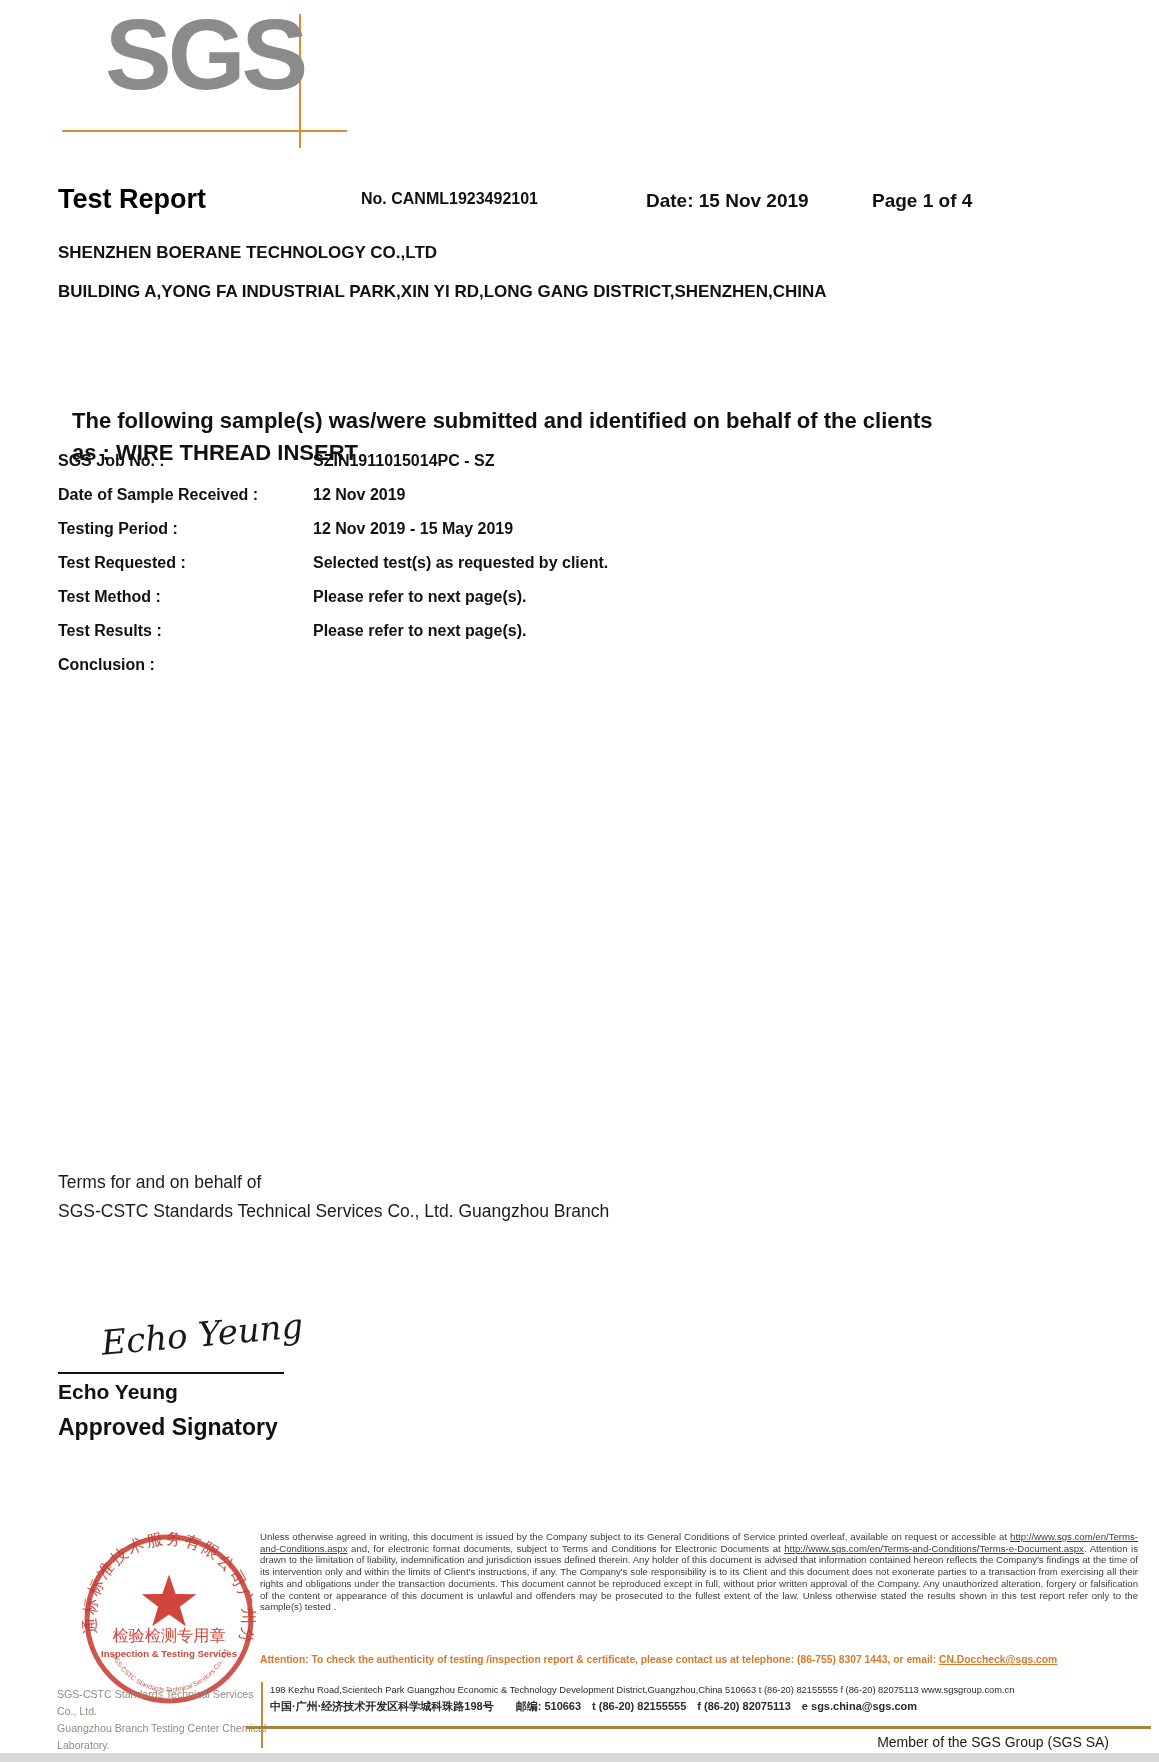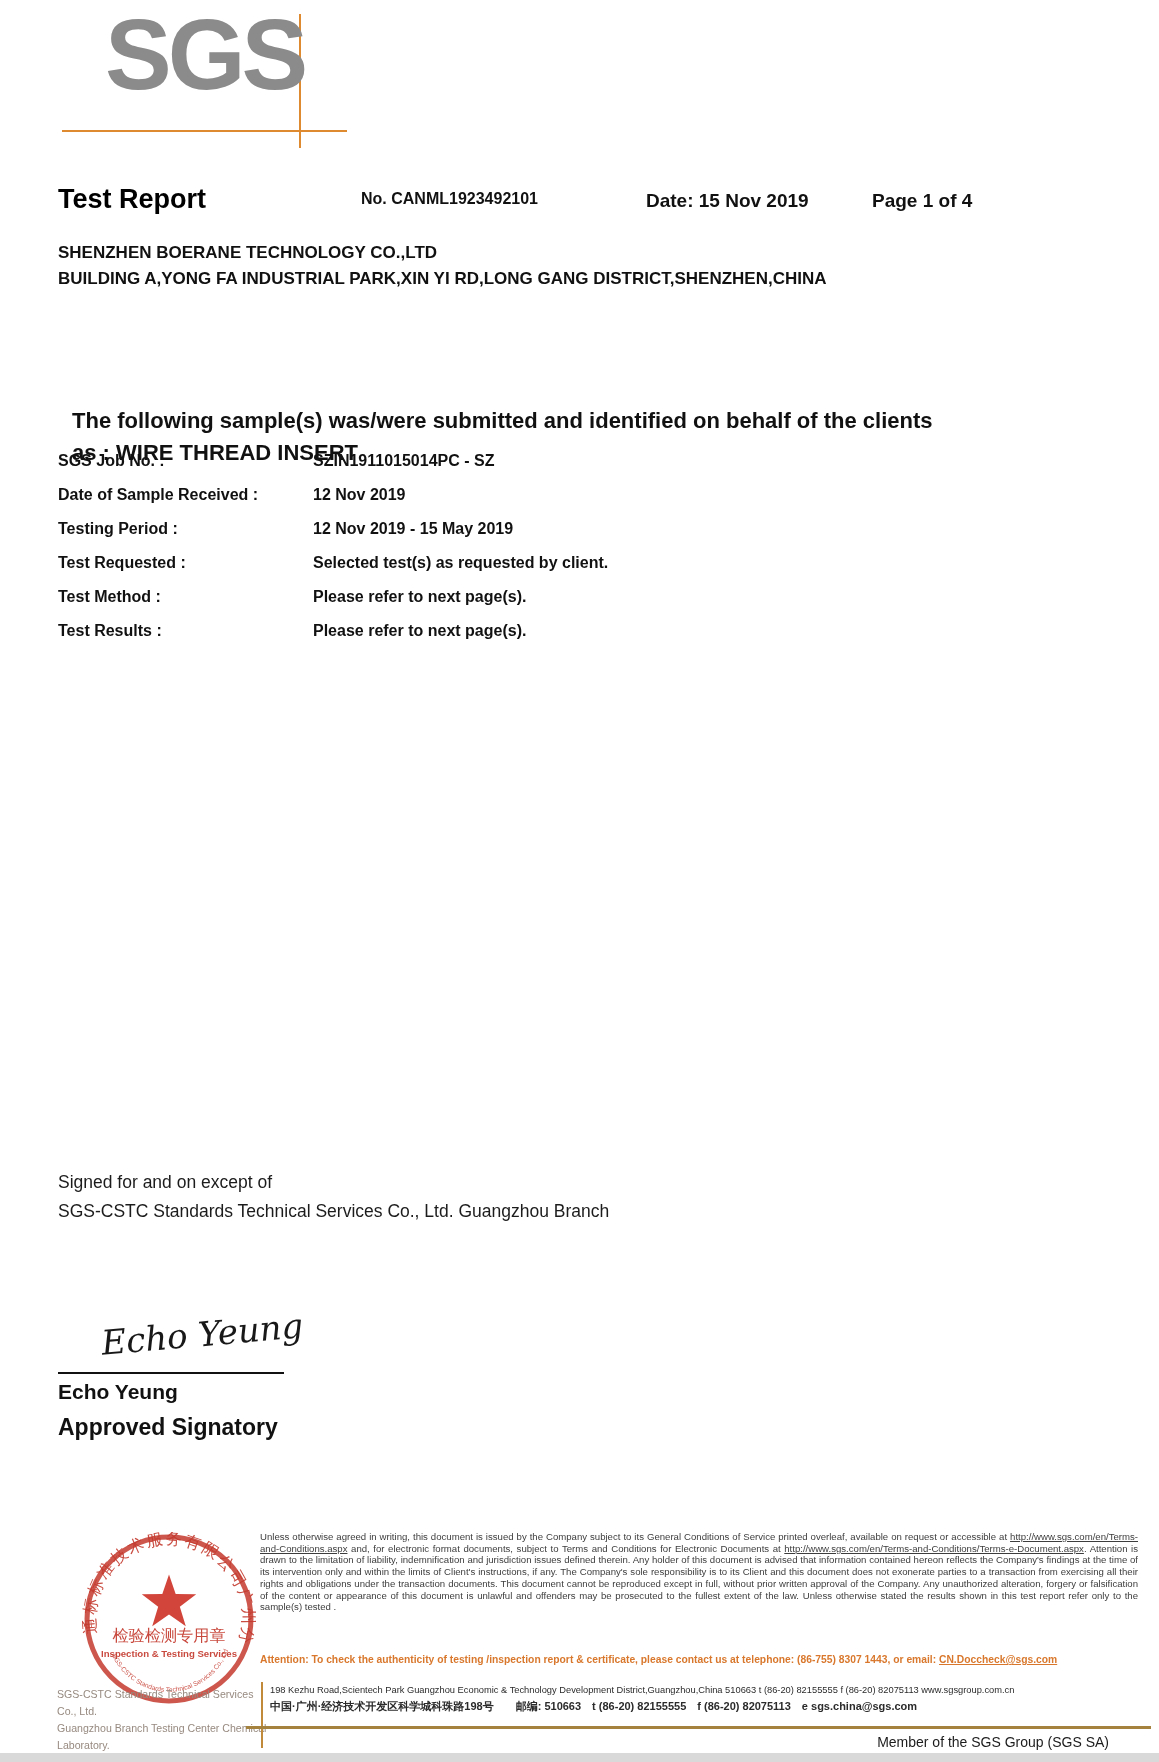--- a/index.html
+++ b/index.html
@@ -21,21 +21,21 @@
   .logo-hline{position:absolute;left:5px;top:118px;width:285px;height:2px;background:#dd8a30;}
   .logo-vline{position:absolute;left:242px;top:2px;width:2px;height:134px;background:#dd8a30;}
   
   .header-row{position:absolute;left:58px;top:188px;width:1060px;height:30px;}
   .doc-title{position:absolute;left:0;top:-4px;font-size:27px;font-weight:700;color:#000;}
   .report-no{position:absolute;left:303px;top:2px;font-size:16px;font-weight:700;}
   .report-date{position:absolute;left:588px;top:2px;font-size:19px;font-weight:700;}
   .page-info{position:absolute;left:808px;top:2px;font-size:19px;font-weight:700;margin-left:6px;}
   
   .client-block{position:absolute;left:58px;top:243px;width:1020px;}
-  .client-name{font-size:17px;font-weight:700;margin-bottom:6px;}
+  .client-name{font-size:17px;font-weight:700;margin-bottom:19px;}
   .client-address{font-size:17px;font-weight:700;}
   
   .sample-statement{
     position:absolute;left:72px;top:385px;width:862px;
     font-size:22px;font-weight:700;line-height:32px;margin-top:20px;
   }
   
   .fields{position:absolute;left:58px;top:450px;width:1030px;}
   .field-row{display:flex;margin-bottom:12px;line-height:22px;}
   .f-label{width:255px;flex:0 0 255px;font-size:16px;font-weight:700;}
@@ -116,25 +116,26 @@
     </div>
     <div class="field-row">
       <div class="f-label">Test Method :</div>
       <div class="f-value">Please refer to next page(s).</div>
     </div>
     <div class="field-row">
       <div class="f-label">Test Results :</div>
       <div class="f-value">Please refer to next page(s).</div>
     </div>
     <div class="field-row conclusion">
+      <div class="f-label">Conclusion :</div>
     </div>
   </div>
 
   <div class="signed-block">
-    <div>Signed for and on except of</div>
+    <div>Terms for and on behalf of</div>
     <div>SGS-CSTC Standards Technical Services Co., Ltd. Guangzhou Branch</div>
   </div>
 
   <div class="signature-block">
     <svg class="sig-svg" width="220" height="76" viewBox="0 0 220 76">
       <text x="8" y="52" transform="rotate(-5 110 38)" style="font-family:'DejaVu Serif',serif;font-style:italic;font-size:34px;fill:#181818;">Echo Yeung</text>
     </svg>
     <div class="sig-rule"></div>
     <div class="sig-name">Echo Yeung</div>
     <div class="sig-title">Approved Signatory</div>

